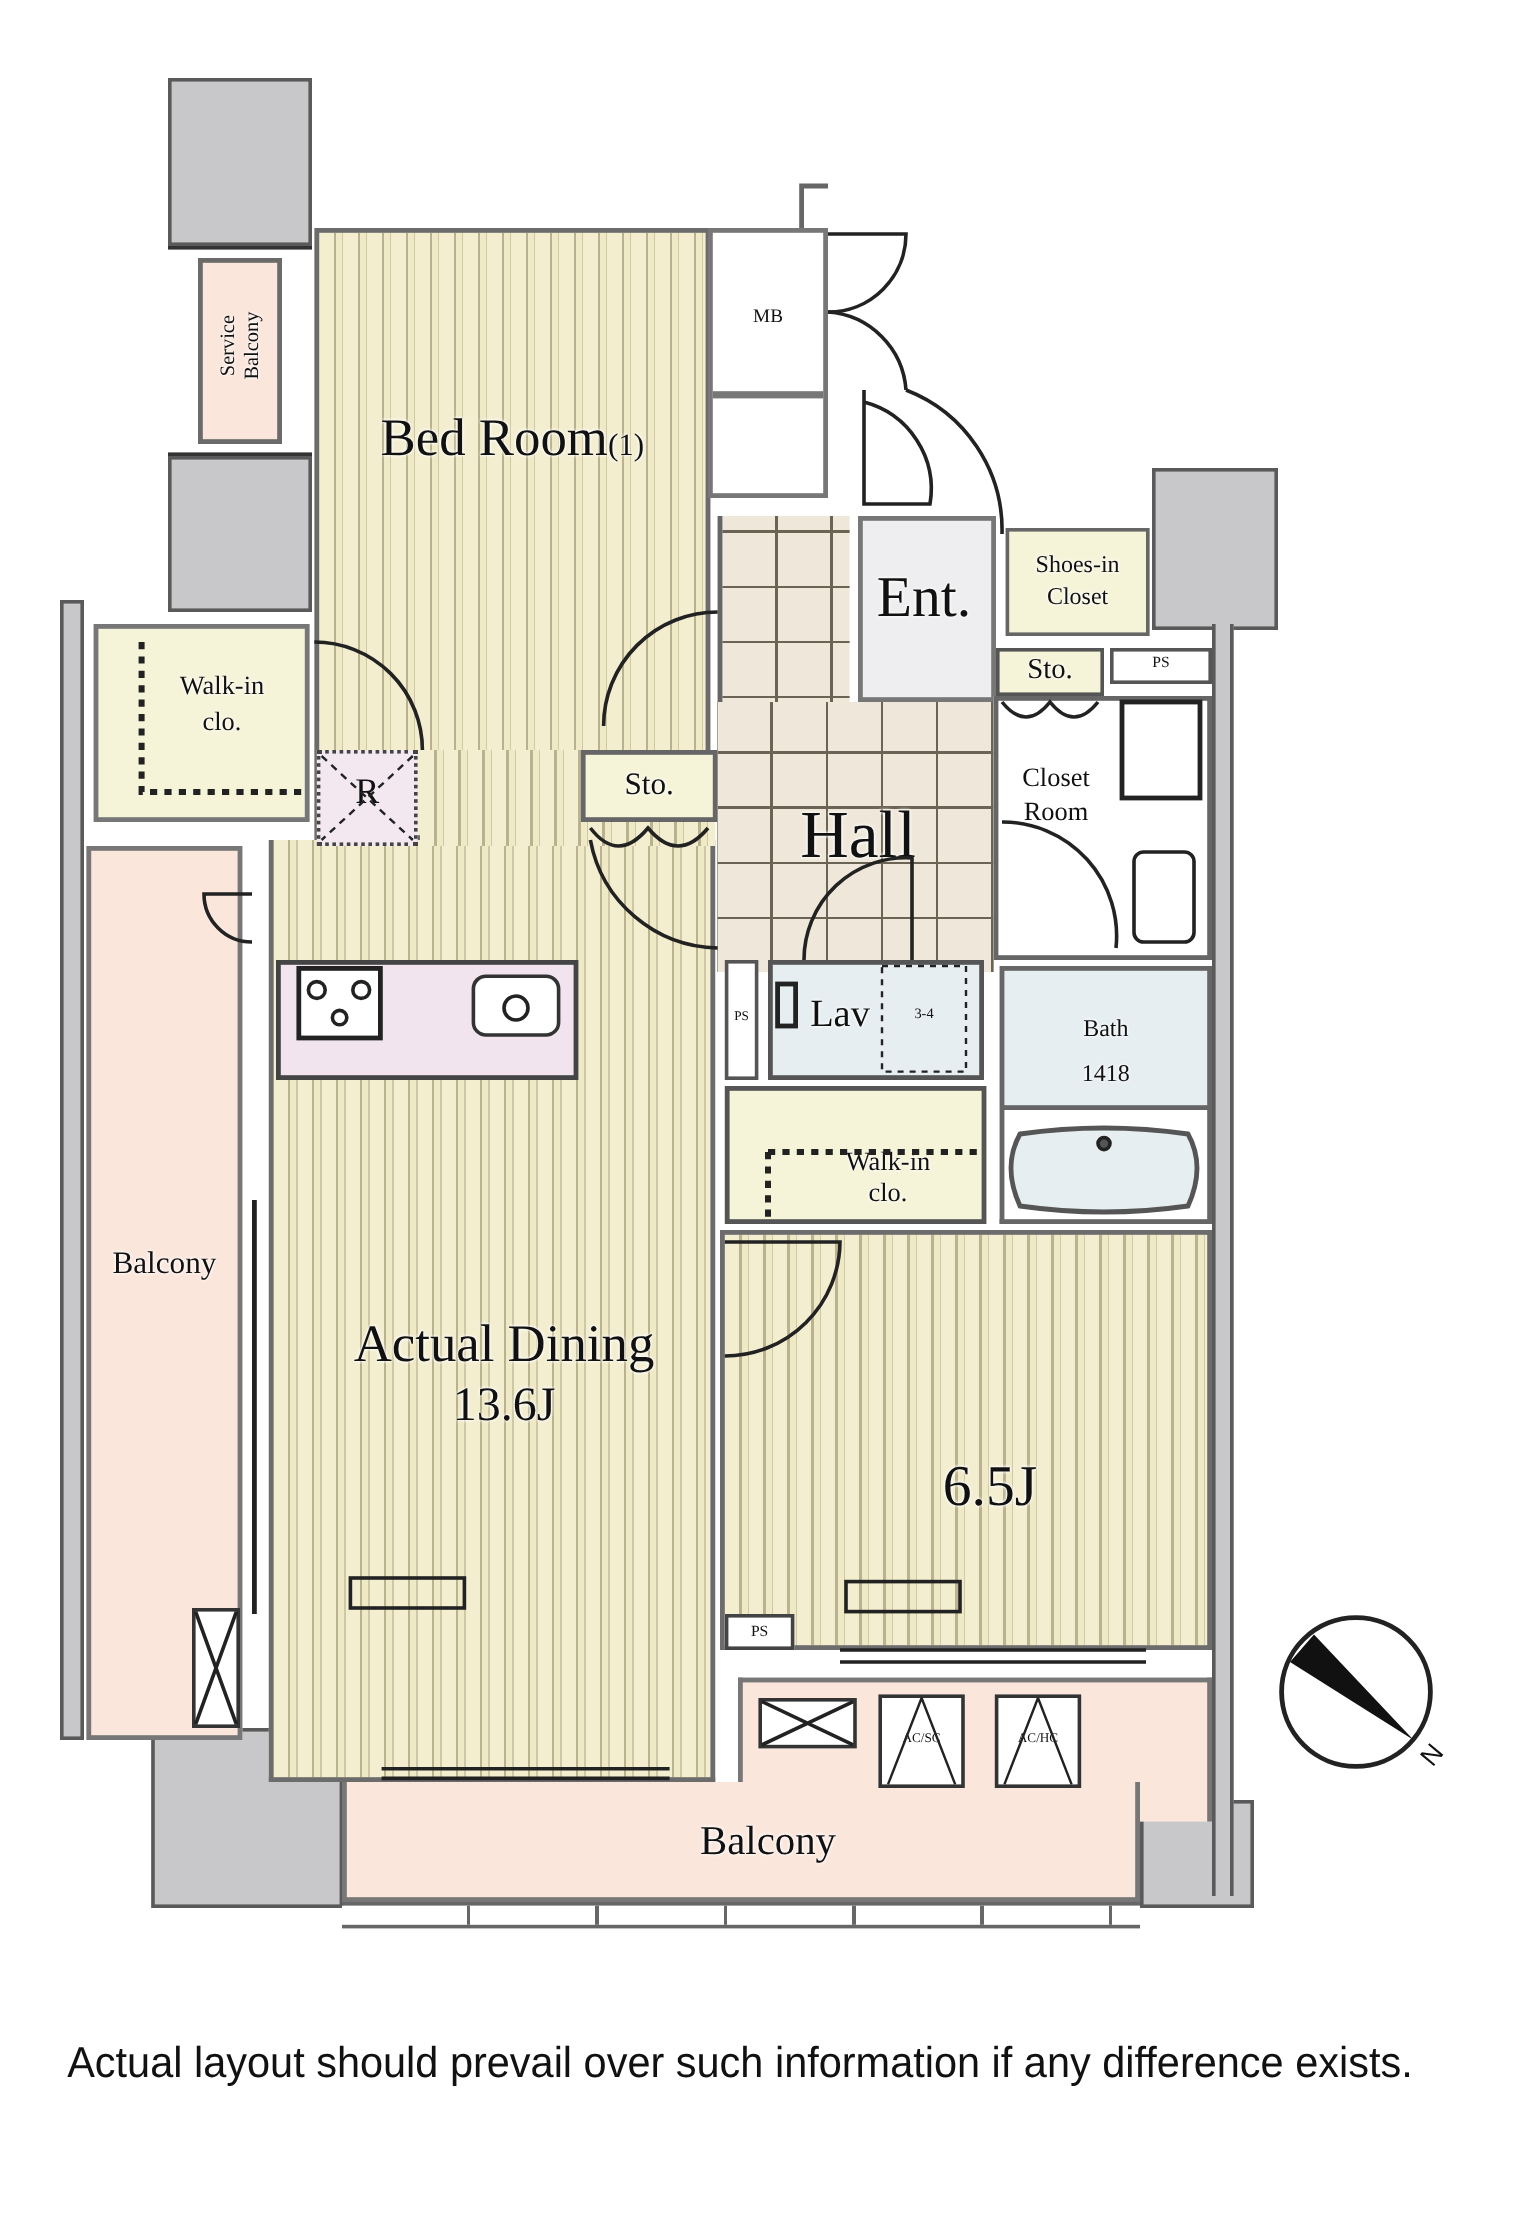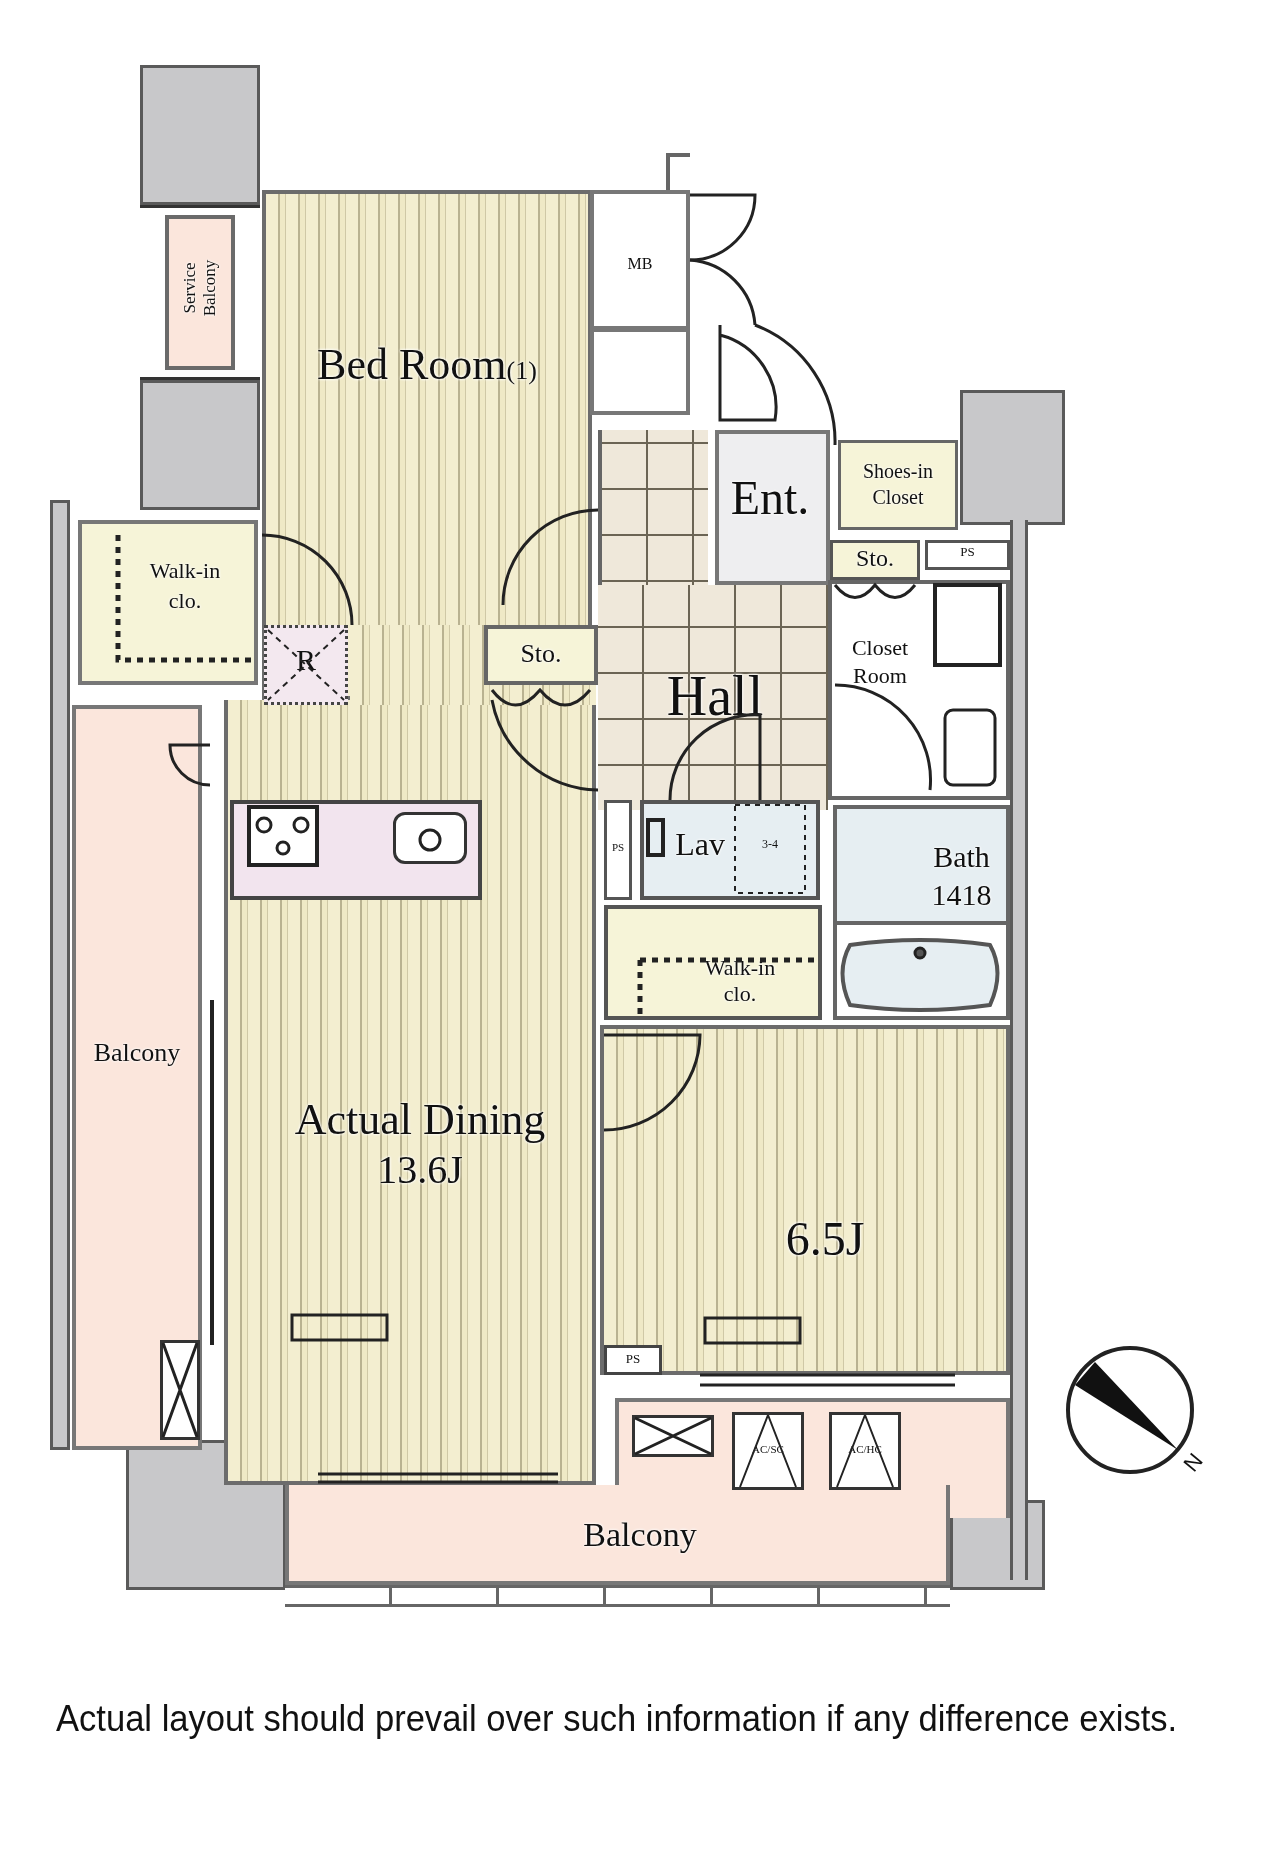--- a/index.html
+++ b/index.html
@@ -80,21 +80,21 @@
   <div class="lbl" style="left:835px;top:634px;width:90px;font-size:22px;line-height:28px;">
     <span>Closet</span><br>
     <span>Room</span>
   </div>
 
   <div class="abs white" style="left:604px;top:800px;width:28px;height:100px;border:3px solid #555;"></div>
   <div class="abs wet" style="left:640px;top:800px;width:180px;height:100px;border:4px solid #555;"></div>
   <div class="lbl" style="left:660px;top:828px;width:80px;font-size:32px;">Lav</div>
 
   <div class="abs wet" style="left:833px;top:805px;width:177px;height:120px;border:4px solid #666;"></div>
-  <div class="lbl" style="left:833px;top:838px;width:177px;font-size:30px;line-height:38px;padding-left:40px;">
+  <div class="lbl" style="left:833px;top:838px;width:177px;font-size:20px;line-height:38px;">
     <span>Bath</span><br>
     <span>1418</span>
   </div>
   <div class="abs white" style="left:833px;top:925px;width:177px;height:95px;border:4px solid #666;border-top:none;"></div>
 
   <div class="abs closet" style="left:604px;top:905px;width:218px;height:115px;border:4px solid #555;"></div>
   <div class="lbl" style="left:660px;top:955px;width:160px;font-size:22px;line-height:26px;">
     <span>Walk-in</span><br>
     <span>clo.</span>
   </div>

